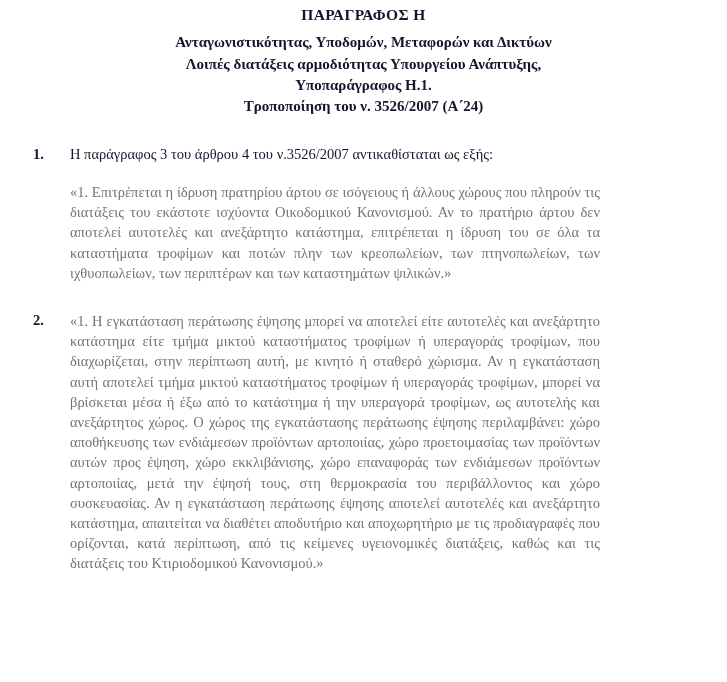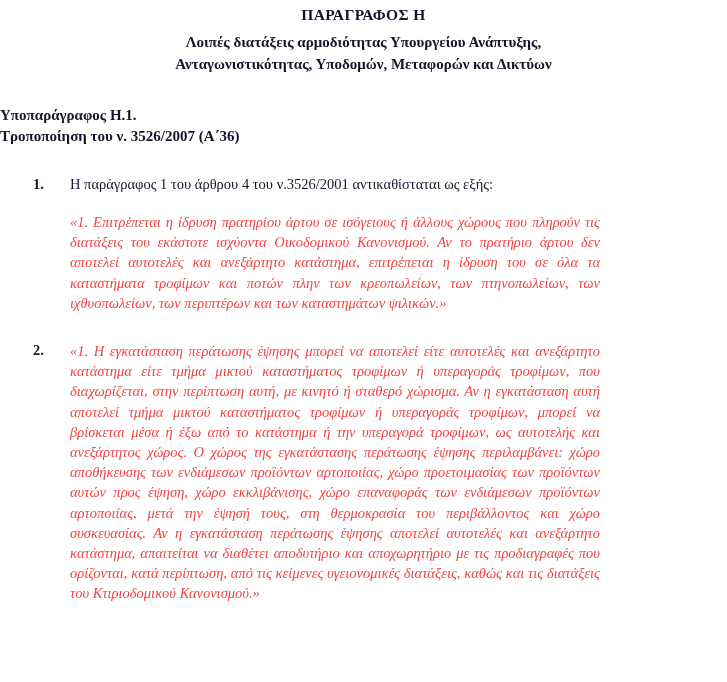--- a/index.html
+++ b/index.html
@@ -45,22 +45,21 @@
     line-height: 21.5px;
     margin: 7px 0 0 0;
     padding: 0 110px;
     color: #15152e;
   }
   .doc-subtitle .st-line {
     display: block;
   }
 
   .section-heading {
-    text-align: left;
-    margin-top: 30px;
+    text-align: center;
     font-size: 15px;
     font-weight: bold;
     line-height: 21px;
     color: #15152e;
   }
   .section-heading .sh-line {
     display: block;
   }
 
   
@@ -89,50 +88,49 @@
 
   
   .quote-block {
     margin-top: 18px;
     margin-left: 70px;
     margin-right: 127px;
     font-size: 14.5px;
     line-height: 20.2px;
     text-align: justify;
     text-justify: inter-word;
-    color: #ef4444;
+    color: #737373;
     hyphens: none;
-    font-style: italic;
   }
   .quote-block.tight {
     margin-top: 28px;
   }
 </style>
 </head>
 <body>
 
 <div class="page">
 
   <div class="title-block">
     <h1 class="doc-title">ΠΑΡΑΓΡΑΦΟΣ Η</h1>
 
     <div class="doc-subtitle">
+      <span class="st-line">Ανταγωνιστικότητας, Υποδομών, Μεταφορών και Δικτύων</span>
       <span class="st-line">Λοιπές διατάξεις αρμοδιότητας Υπουργείου Ανάπτυξης,</span>
-      <span class="st-line">Ανταγωνιστικότητας, Υποδομών, Μεταφορών και Δικτύων</span>
     </div>
   </div>
 
   <div class="section-heading">
     <span class="sh-line">Υποπαράγραφος Η.1.</span>
-    <span class="sh-line">Τροποποίηση του ν. 3526/2007 (Α΄36)</span>
+    <span class="sh-line">Τροποποίηση του ν. 3526/2007 (Α΄24)</span>
   </div>
 
   <div class="item">
     <span class="item-number">1.</span>
-    <p class="item-lead">Η παράγραφος 1 του άρθρου 4 του ν.3526/2001 αντικαθίσταται ως εξής:</p>
+    <p class="item-lead">Η παράγραφος 3 του άρθρου 4 του ν.3526/2007 αντικαθίσταται ως εξής:</p>
   </div>
 
   <p class="quote-block">«1. Επιτρέπεται η ίδρυση πρατηρίου άρτου σε ισόγειους ή άλλους χώρους που πληρούν τις διατάξεις του εκάστοτε ισχύοντα Οικοδομικού Κανονισμού. Αν το πρατήριο άρτου δεν αποτελεί αυτοτελές και ανεξάρτητο κατάστημα, επιτρέπεται η ίδρυση του σε όλα τα καταστήματα τροφίμων και ποτών πλην των κρεοπωλείων, των πτηνοπωλείων, των ιχθυοπωλείων, των περιπτέρων και των καταστημάτων ψιλικών.»</p>
 
   <div class="item">
     <span class="item-number">2.</span>
   </div>
 
   <p class="quote-block tight">«1. Η εγκατάσταση περάτωσης έψησης μπορεί να αποτελεί είτε αυτοτελές και ανεξάρτητο κατάστημα είτε τμήμα μικτού καταστήματος τροφίμων ή υπεραγοράς τροφίμων, που διαχωρίζεται, στην περίπτωση αυτή, με κινητό ή σταθερό χώρισμα. Αν η εγκατάσταση αυτή αποτελεί τμήμα μικτού καταστήματος τροφίμων ή υπεραγοράς τροφίμων, μπορεί να βρίσκεται μέσα ή έξω από το κατάστημα ή την υπεραγορά τροφίμων, ως αυτοτελής και ανεξάρτητος χώρος. Ο χώρος της εγκατάστασης περάτωσης έψησης περιλαμβάνει: χώρο αποθήκευσης των ενδιάμεσων προϊόντων αρτοποιίας, χώρο προετοιμασίας των προϊόντων αυτών προς έψηση, χώρο εκκλιβάνισης, χώρο επαναφοράς των ενδιάμεσων προϊόντων αρτοποιίας, μετά την έψησή τους, στη θερμοκρασία του περιβάλλοντος και χώρο συσκευασίας. Αν η εγκατάσταση περάτωσης έψησης αποτελεί αυτοτελές και ανεξάρτητο κατάστημα, απαιτείται να διαθέτει αποδυτήριο και αποχωρητήριο με τις προδιαγραφές που ορίζονται, κατά περίπτωση, από τις κείμενες υγειονομικές διατάξεις, καθώς και τις διατάξεις του Κτιριοδομικού Κανονισμού.»</p>
 

